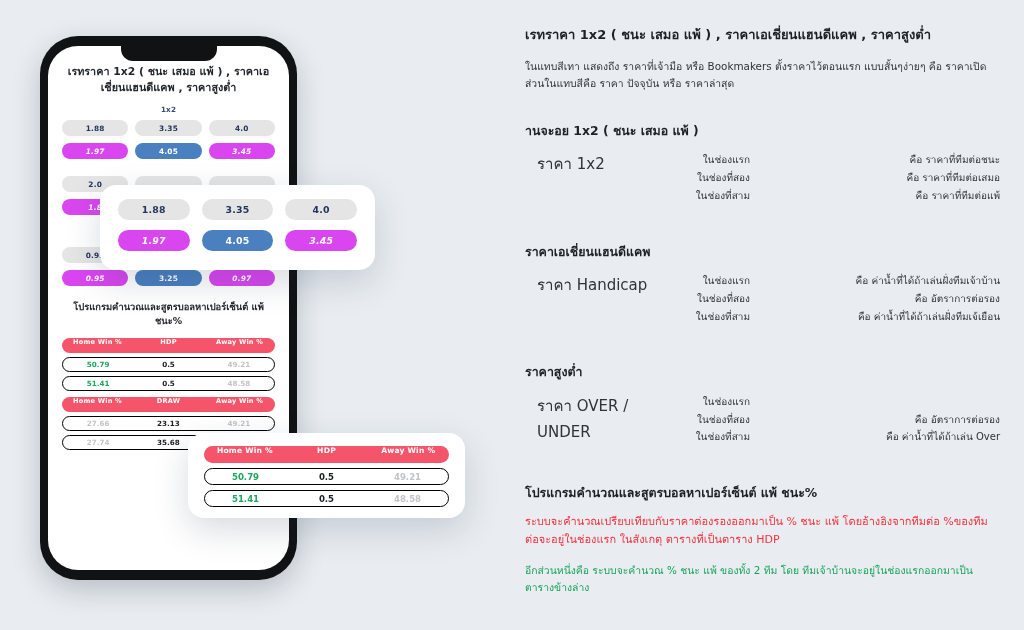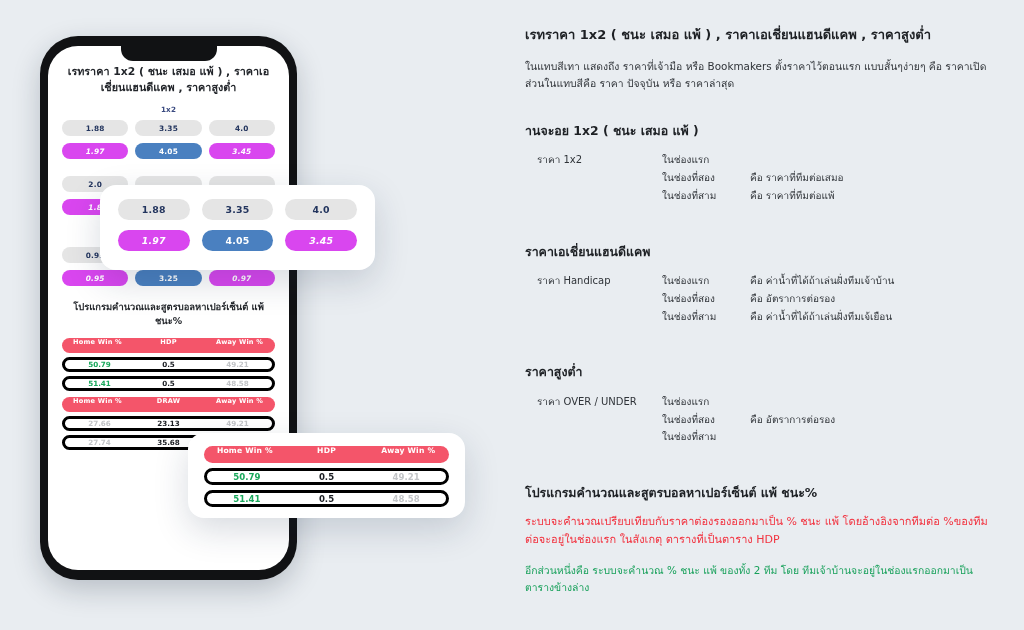--- a/index.html
+++ b/index.html
@@ -116,21 +116,21 @@
     font-size: 6.6px;
     font-weight: 700;
     color: #ffffff;
     letter-spacing: .2px;
   }
 
   .pct-row {
     display: flex;
     height: 15px;
     align-items: center;
-    border: 3px solid #000000;
+    border: 1px solid #000000;
     border-radius: 9px;
     margin-bottom: 4px;
   }
   .pct-row > div {
     flex: 1;
     text-align: center;
     font-size: 7.2px;
     font-weight: 700;
   }
   .c-home { color: #1aa85c; }
@@ -201,31 +201,32 @@
   }
 
   .doc-block { margin-bottom: 22px; }
 
   .def-table {
     display: flex;
     padding-left: 12px;
   }
   .def-term {
     width: 125px;
+    font-size: 15px;
+    color: #2f3338;
+    line-height: 1.78;
+    flex-shrink: 0;
+  }
+  .def-rows { flex: 1; }
+  .def-row {
+    display: flex;
     font-size: 10px;
     color: #2f3338;
     line-height: 1.78;
-    flex-shrink: 0;
-  }
-  .def-rows { flex: 1; }
-  .def-row {
-    display: flex;
-    font-size: 10px;
-    color: #2f3338;
-    line-height: 1.78;
+    text-align: right;
   }
   .def-slot { width: 88px; flex-shrink: 0; }
   .def-desc { flex: 1; }
 
   .doc-p-red {
     font-size: 11px;
     line-height: 1.62;
     color: #f2323f;
     margin-bottom: 13px;
   }
@@ -373,20 +374,21 @@
   <div class="doc-h1">เรทราคา 1x2 ( ชนะ เสมอ แพ้ ) , ราคาเอเชี่ยนแฮนดีแคพ , ราคาสูงต่ำ</div>
   <div class="doc-p">ในแทบสีเทา แสดงถึง ราคาที่เจ้ามือ หรือ Bookmakers ตั้งราคาไว้ตอนแรก แบบสั้นๆง่ายๆ คือ ราคาเปิด ส่วนในแทบสีคือ ราคา ปัจจุบัน หรือ ราคาล่าสุด</div>
 
   <div class="doc-block">
     <div class="doc-h2">านจะอย 1x2 ( ชนะ เสมอ แพ้ )</div>
     <div class="def-table">
       <div class="def-term">ราคา 1x2</div>
       <div class="def-rows">
         <div class="def-row">
           <div class="def-slot">ในช่องแรก</div>
+          <div class="def-desc">คือ ราคาที่ทีมต่อชนะ</div>
         </div>
         <div class="def-row">
           <div class="def-slot">ในช่องที่สอง</div>
           <div class="def-desc">คือ ราคาที่ทีมต่อเสมอ</div>
         </div>
         <div class="def-row">
           <div class="def-slot">ในช่องที่สาม</div>
           <div class="def-desc">คือ ราคาที่ทีมต่อแพ้</div>
         </div>
       </div>
@@ -425,20 +427,21 @@
       <div class="def-rows">
         <div class="def-row">
           <div class="def-slot">ในช่องแรก</div>
         </div>
         <div class="def-row">
           <div class="def-slot">ในช่องที่สอง</div>
           <div class="def-desc">คือ อัตราการต่อรอง</div>
         </div>
         <div class="def-row">
           <div class="def-slot">ในช่องที่สาม</div>
+          <div class="def-desc">คือ ค่าน้ำที่ได้ถ้าเล่น Over</div>
         </div>
       </div>
     </div>
   </div>
 
   <div class="gap-lg"></div>
 
   <div>
     <div class="doc-h2">โปรแกรมคำนวณและสูตรบอลหาเปอร์เซ็นต์ แพ้ ชนะ%</div>
     <div class="doc-p-red">ระบบจะคำนวณเปรียบเทียบกับราคาต่องรองออกมาเป็น % ชนะ แพ้ โดยอ้างอิงจากทีมต่อ %ของทีมต่อจะอยู่ในช่องแรก ในสังเกตุ ตารางที่เป็นตาราง HDP</div>

